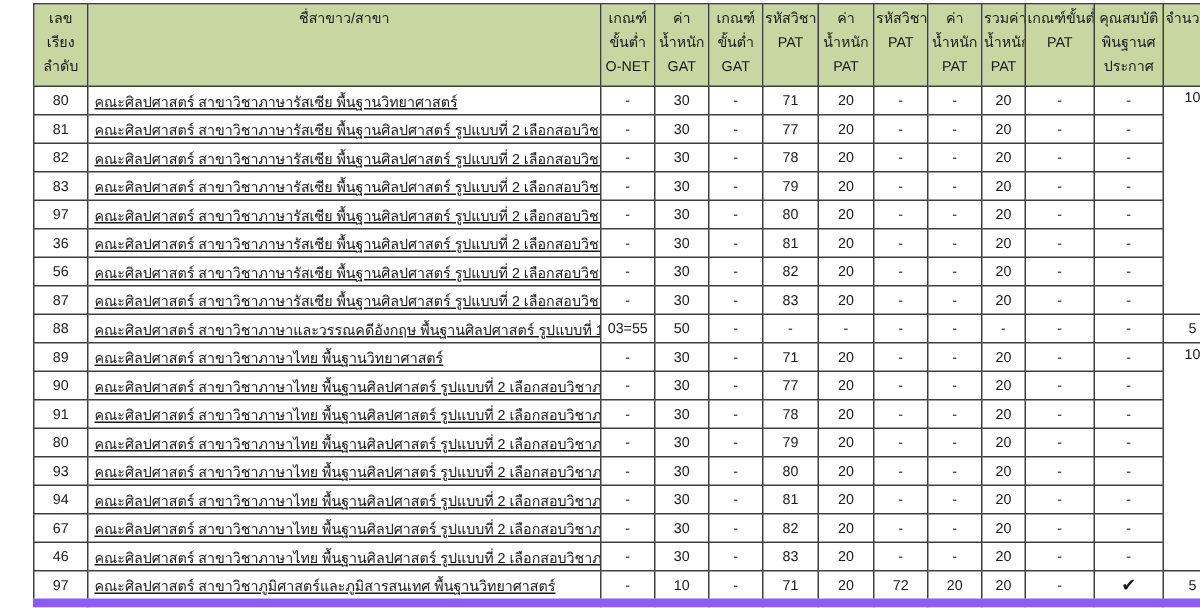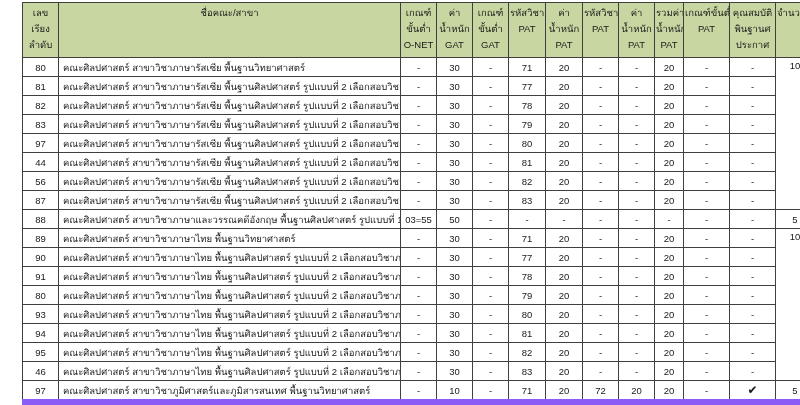--- a/index.html
+++ b/index.html
@@ -21,21 +21,21 @@
   col.c-p1c{width:37px;}  col.c-p1w{width:37px;}  col.c-p2c{width:36px;}
   col.c-p2w{width:36px;}  col.c-sum{width:29px;}  col.c-patmin{width:46px;}
   col.c-spec{width:46px;} col.c-intake{width:39px;}
   th,td{border:1px solid var(--border);overflow:hidden;white-space:nowrap;}
   thead th{
     background:var(--header-bg);height:52px;vertical-align:top;
     text-align:center;font-weight:400;font-size:9.5px;line-height:16px;
     padding:2px 1px 0 1px;
   }
   tbody td{height:18px;font-size:9.5px;text-align:center;padding:0 2px;vertical-align:middle;}
-  tbody td.name{text-align:left;padding:0 3px 0 4px;}
+  tbody td.name{text-align:left;padding:0 3px 0 4px;text-decoration:underline;}
   tbody td.intake-merged{vertical-align:top;padding-top:2px;}
   tbody td.check{font-size:12px;font-weight:bold;}
 </style>
 </head>
 <body>
 
 <div class="page">
   <table class="adm">
     <colgroup>
       <col class="c-seq">
@@ -53,21 +53,21 @@
       <col class="c-intake">
     </colgroup>
     <thead id="adm-head">
         <tr>
           <th>
             <div>เลข</div>
             <div>เรียง</div>
             <div>ลำดับ</div>
           </th>
           <th>
-            <div>ชื่อคณะ/สาขา</div>
+            <div>ชื่สาขาว/สาขา</div>
           </th>
           <th>
             <div>เกณฑ์</div>
             <div>ขั้นต่ำ</div>
             <div>O-NET</div>
           </th>
           <th>
             <div>ค่า</div>
             <div>น้ำหนัก</div>
             <div>GAT</div>
@@ -180,21 +180,21 @@
           <td>-</td>
           <td>80</td>
           <td>20</td>
           <td>-</td>
           <td>-</td>
           <td>20</td>
           <td>-</td>
           <td>-</td>
         </tr>
         <tr>
-          <td>44</td>
+          <td>36</td>
           <td class="name">คณะศิลปศาสตร์ สาขาวิชาภาษารัสเซีย พื้นฐานศิลปศาสตร์ รูปแบบที่ 2 เลือกสอบวิชาภาษาอาหรับ</td>
           <td>-</td>
           <td>30</td>
           <td>-</td>
           <td>81</td>
           <td>20</td>
           <td>-</td>
           <td>-</td>
           <td>20</td>
           <td>-</td>
@@ -322,21 +322,21 @@
           <td>-</td>
           <td>81</td>
           <td>20</td>
           <td>-</td>
           <td>-</td>
           <td>20</td>
           <td>-</td>
           <td>-</td>
         </tr>
         <tr>
-          <td>95</td>
+          <td>67</td>
           <td class="name">คณะศิลปศาสตร์ สาขาวิชาภาษาไทย พื้นฐานศิลปศาสตร์ รูปแบบที่ 2 เลือกสอบวิชาภาษาบาลี</td>
           <td>-</td>
           <td>30</td>
           <td>-</td>
           <td>82</td>
           <td>20</td>
           <td>-</td>
           <td>-</td>
           <td>20</td>
           <td>-</td>

